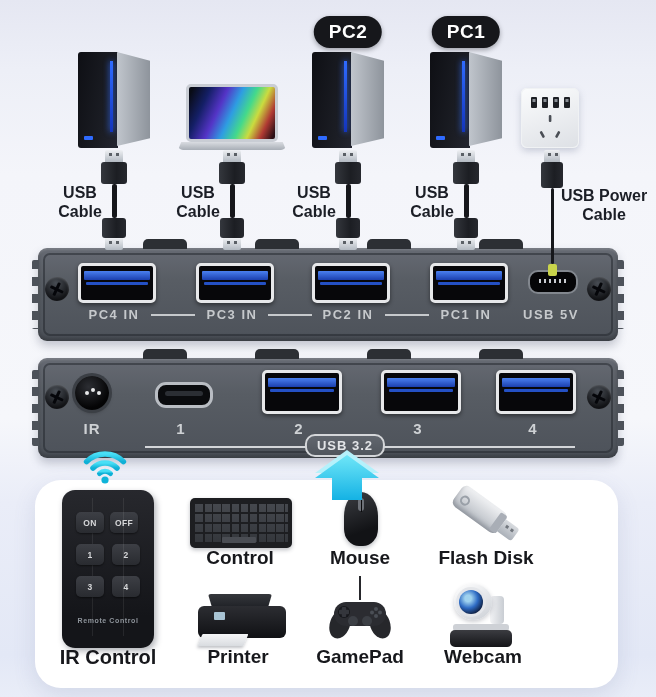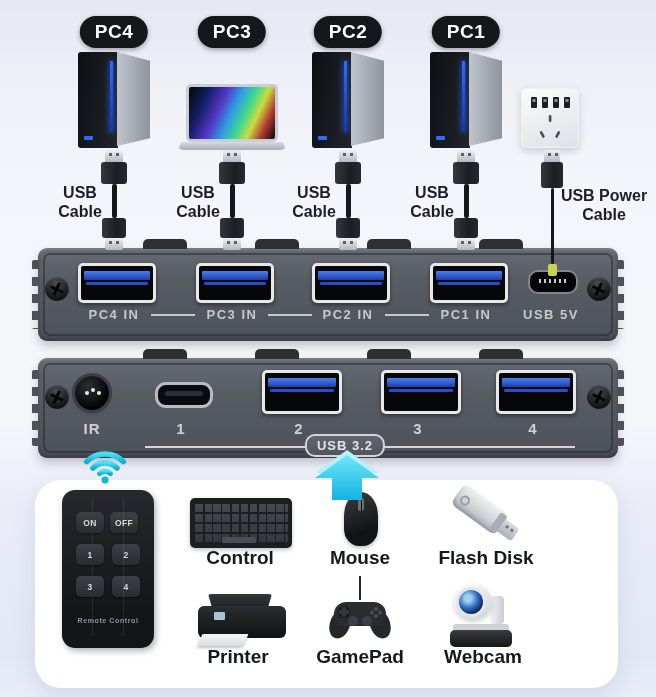--- a/index.html
+++ b/index.html
@@ -115,22 +115,20 @@
   .webcam .lens{position:absolute;left:9px;top:6px;width:24px;height:24px;border-radius:50%;background:radial-gradient(circle at 38% 35%,#9fd2ef 15%,#2e6bc4 45%,#0d1b3a 78%);box-shadow:0 0 0 3px #e4e6ea;}
   .webcam .arm{position:absolute;left:40px;top:12px;width:14px;height:28px;background:linear-gradient(90deg,#f2f3f5,#c9cdd3);border-radius:4px;}
   .webcam .btop{position:absolute;left:3px;top:40px;width:56px;height:7px;background:#ced1d6;border-radius:3px;}
   .webcam .bbase{position:absolute;left:0;top:46px;width:62px;height:17px;border-radius:5px;background:linear-gradient(180deg,#3b3c41,#141518);}
 </style>
 </head>
 <body>
 
 <div class="stage">
 
-  <div class="badge" style="left:114px">PC4</div>
-  <div class="badge" style="left:232px">PC3</div>
   <div class="badge" style="left:348px">PC2</div>
   <div class="badge" style="left:466px">PC1</div>
 
   <div class="tower" style="left:78px;top:50px">
     <div class="front"></div>
     <div class="side"></div>
   </div>
   <div class="laptop" style="left:178px;top:84px">
     <div class="screen"></div>
     <div class="base"></div>
@@ -306,20 +304,21 @@
 
     <div class="remote">
       <div class="rbtn" style="left:14px;top:22px">ON</div>
       <div class="rbtn" style="left:48px;top:22px">OFF</div>
       <div class="rbtn" style="left:14px;top:54px">1</div>
       <div class="rbtn" style="left:50px;top:54px">2</div>
       <div class="rbtn" style="left:14px;top:86px">3</div>
       <div class="rbtn" style="left:50px;top:86px">4</div>
       <div class="rfooter">Remote Control</div>
     </div>
+    <div class="plabel" style="left:73px;top:166px;font-size:20px">IR Control</div>
 
     <div class="keyboard">
       <div class="keys"></div>
       <div class="space"></div>
     </div>
     <div class="plabel" style="left:205px;top:67px">Control</div>
 
     <div class="mouse"></div>
     <div class="plabel" style="left:325px;top:67px">Mouse</div>
 

